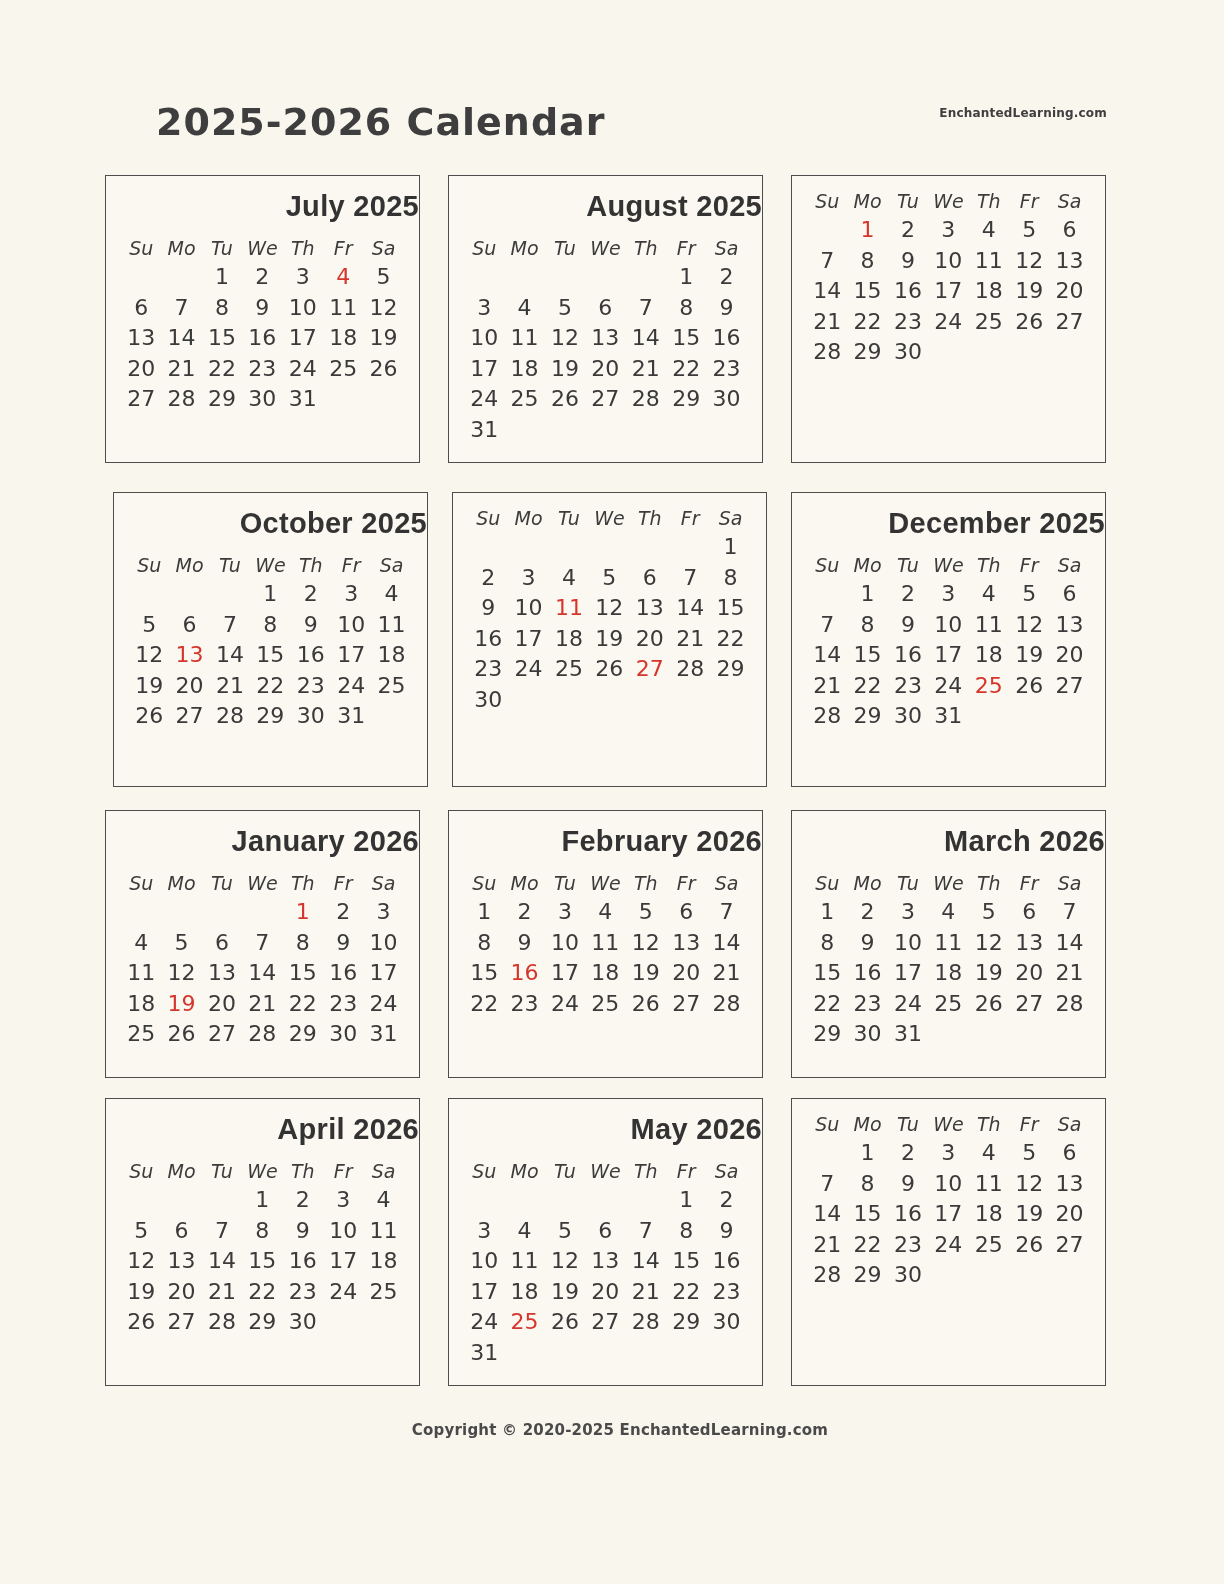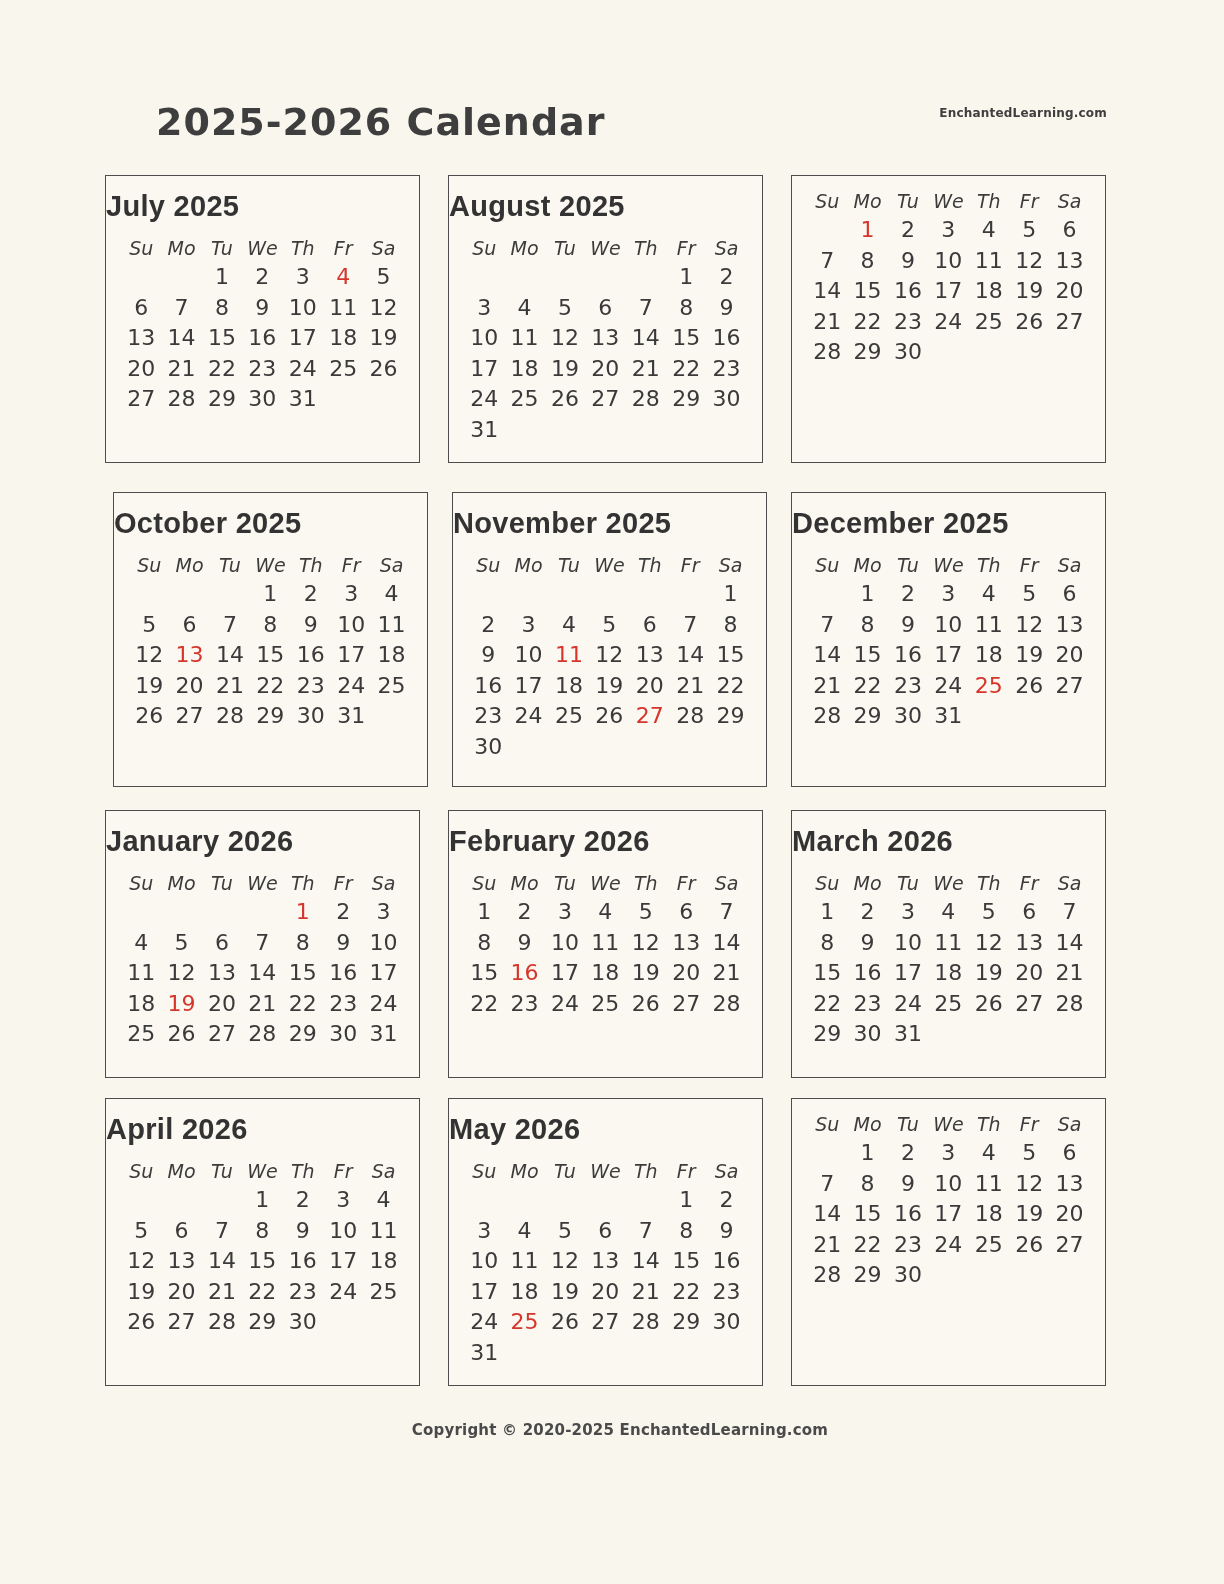--- a/index.html
+++ b/index.html
@@ -52,21 +52,21 @@
   .cal-row:nth-child(4) { height: 288px; }
   .month-box {
     width: 315px;
     box-sizing: border-box;
     border: 1.5px solid var(--border, #4d4d4d);
     background: #fbf8f1;
     overflow: hidden;
   }
   .month-title {
     margin-top: 14px;
-    text-align: left;
+    text-align: right;
     font-family: "Liberation Sans", sans-serif;
     font-weight: 700;
     font-size: 29px;
     line-height: 33px;
     color: #333333;
     letter-spacing: 0.3px;
   }
   .day-grid {
     display: grid;
     grid-template-columns: repeat(7, 40.4px);
@@ -346,21 +346,20 @@
             <span class="day">26</span>
             <span class="day">27</span>
             <span class="day">28</span>
             <span class="day">29</span>
             <span class="day">30</span>
             <span class="day">31</span>
             <span class="day"></span>
           </div>
         </div>
         <div class="month-box">
-          <div class="month-title">November 2025</div>
           <div class="day-grid weekday-row">
             <span class="wd">Su</span>
             <span class="wd">Mo</span>
             <span class="wd">Tu</span>
             <span class="wd">We</span>
             <span class="wd">Th</span>
             <span class="wd">Fr</span>
             <span class="wd">Sa</span>
           </div>
           <div class="day-grid week-row">

